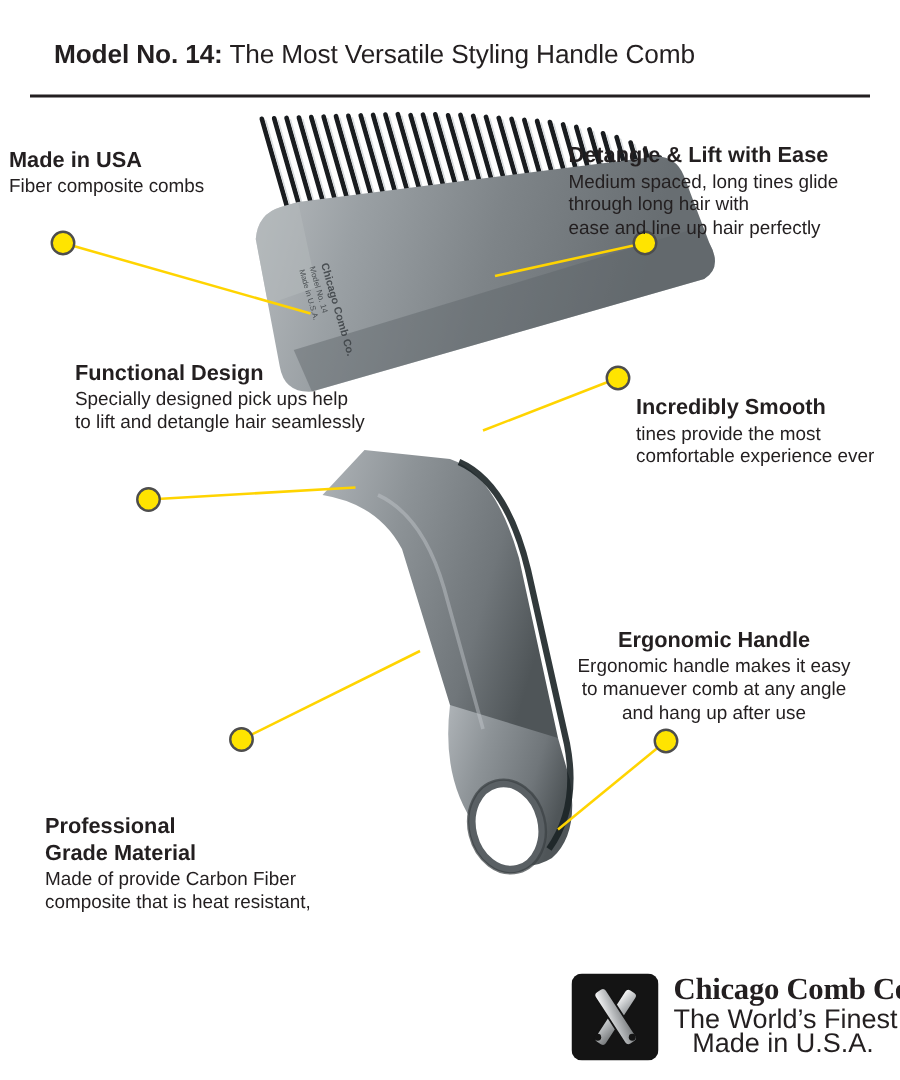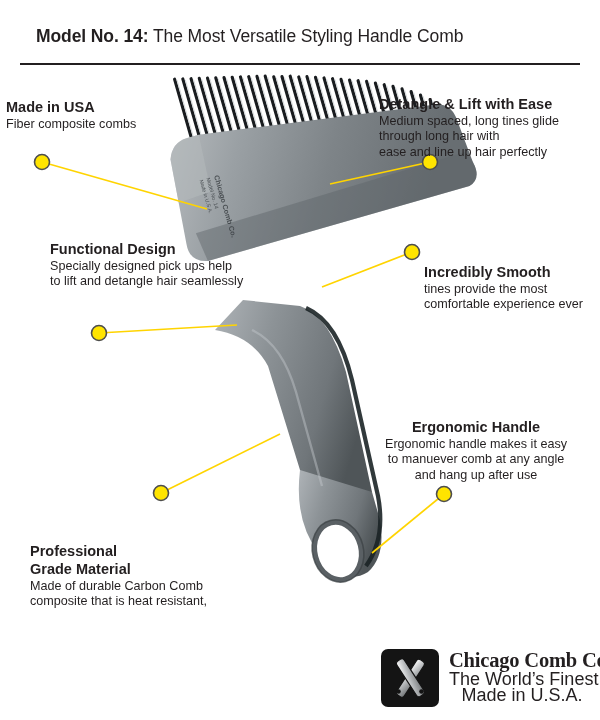--- a/index.html
+++ b/index.html
@@ -319,21 +319,21 @@
     <div>Ergonomic handle makes it easy</div>
     <div>to manuever comb at any angle</div>
     <div>and hang up after use</div>
   </div>
 </div>
 
 <div class="callout" id="callout-professional">
   <p class="c-title">Professional</p>
   <p class="c-title">Grade Material</p>
   <div class="c-body">
-    <div>Made of durable Carbon Comb</div>
+    <div>Made of provide Carbon Fiber</div>
     <div>composite that is heat resistant,</div>
   </div>
 </div>
 
 <div id="footer-logo">
   <svg id="logo-mark" viewBox="0 0 58 58" xmlns="http://www.w3.org/2000/svg">
     <defs>
       <linearGradient id="combSteel" x1="0" y1="0" x2="1" y2="1">
         <stop offset="0" stop-color="#ffffff"></stop>
         <stop offset="0.45" stop-color="#b9bcbe"></stop>

